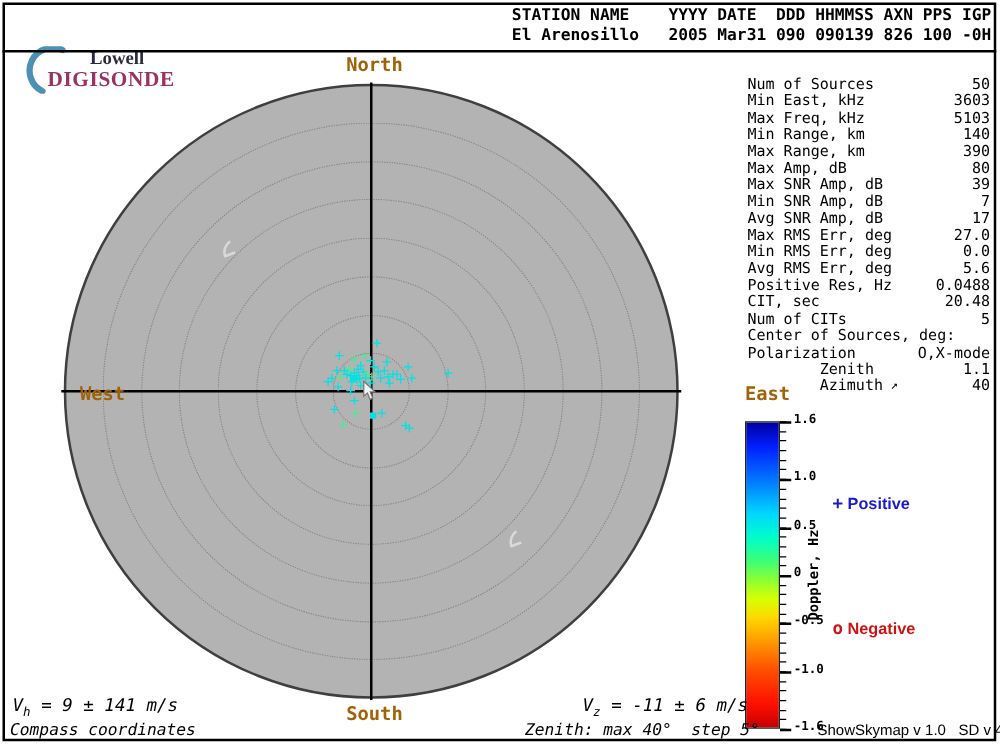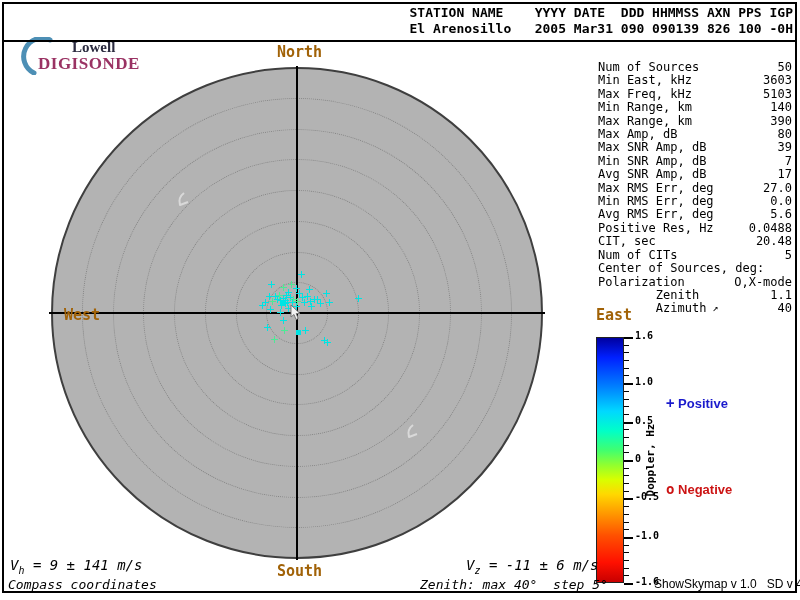--- a/index.html
+++ b/index.html
@@ -369,21 +369,21 @@
     <div class="tick" style="left: 624px; top: 498.438px; width: 9px; height: 2px;"></div>
     <div class="tick-label" style="left: 635px; top: 491.438px;">-0.5</div>
     <div class="tick" style="left: 624px; top: 536.875px; width: 9px; height: 2px;"></div>
     <div class="tick-label" style="left: 635px; top: 529.875px;">-1.0</div>
     <div class="tick" style="left: 624px; top: 583px; width: 9px; height: 2px;"></div>
     <div class="tick-label" style="left: 635px; top: 576px;">-1.6</div>
   </div>
 <div class="cbar-title">Doppler, Hz</div>
 
 <div class="legend-item" id="legend-pos" style="left: 666px; top: 395px; color: rgb(26, 26, 204);"><span class="mk">+</span> <span>Positive</span></div>
-<div class="legend-item" id="legend-neg" style="left: 666px; top: 481px; color: rgb(204, 20, 20);"><span class="mk">o</span> <span>Negative</span></div>
+<div class="legend-item" id="legend-neg" style="left: 666px; top: 495px; color: rgb(204, 20, 20);"><span class="mk">o</span> <span>Negative</span></div>
 
 <div class="foot-it" style="left:10px;top:557px;"><span>V</span><sub>h</sub> <span>= 9 ± 141 m/s</span></div>
 <div class="foot-small" style="left:8px;top:577px;">Compass coordinates</div>
 <div class="foot-it" style="left:466px;top:557px;"><span>V</span><sub>z</sub> <span>= -11 ± 6 m/s</span></div>
 <div class="foot-small" style="left:420px;top:577px;">Zenith: max 40°  step 5°</div>
 <div class="credit">ShowSkymap v 1.0   SD v 4.2</div>
 
 <div class="frame"></div>
 
 </body></html>

